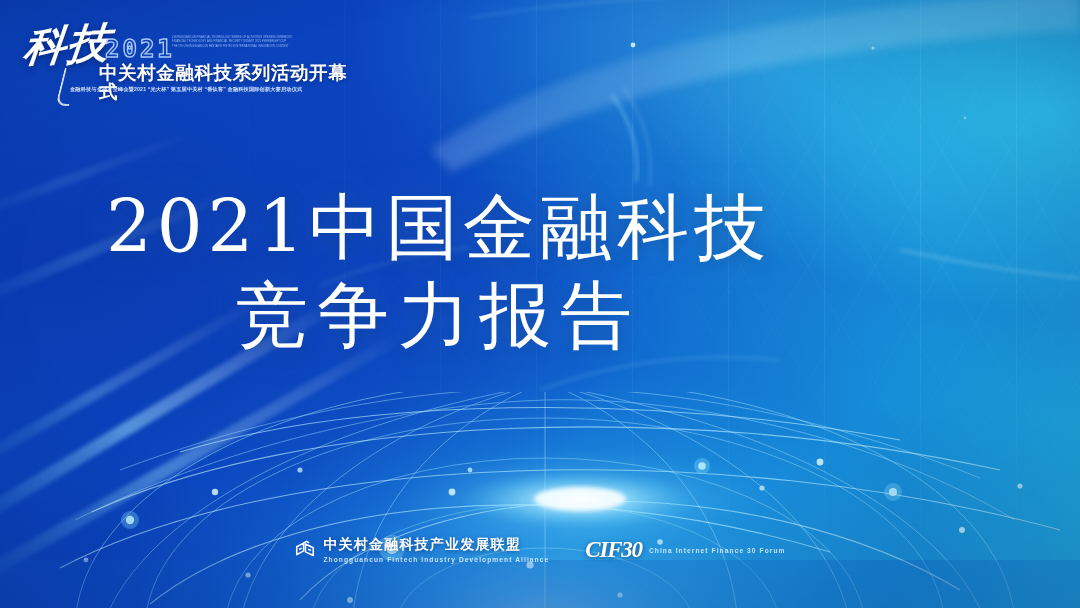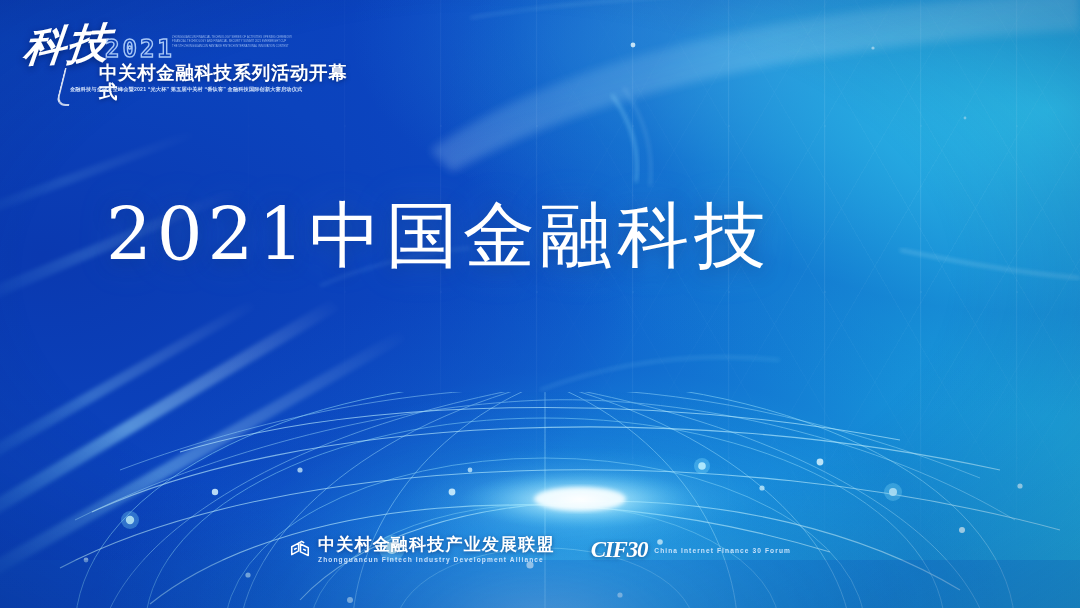--- a/index.html
+++ b/index.html
@@ -98,21 +98,21 @@
     width:14px;height:38px;
     border-left:2.5px solid rgba(255,255,255,.92);
     border-bottom:2px solid rgba(255,255,255,.85);
     border-bottom-left-radius:10px;
     transform:skewX(-14deg);
     opacity:.9;
   }
 
   
   .title-wrap{
-    position:absolute;left:0;top:191px;width:877px;
+    position:absolute;left:0;top:183px;width:877px;
     text-align:center;z-index:6;
   }
   .title-line{
     font-family:"DejaVu Serif","Liberation Serif",serif;
     color:#ffffff;
     font-size:72px;line-height:88px;
     letter-spacing:5px;
     font-weight:400;
     text-shadow:0 3px 18px rgba(0,40,110,.45), 0 0 40px rgba(140,210,255,.25);
   }
@@ -120,21 +120,21 @@
 
   
   .logos{
     position:absolute;left:0;bottom:44px;width:1080px;
     display:flex;align-items:center;justify-content:center;
     gap:36px;z-index:8;
   }
   .logo{display:flex;align-items:center;gap:7px;}
   .logo-txt{display:flex;flex-direction:column;justify-content:center;}
   .logo-cn{
-    font-size:17px;line-height:19px;font-weight:700;color:#fff;
+    font-size:14px;line-height:19px;font-weight:700;color:#fff;
     letter-spacing:1.2px;text-shadow:0 1px 4px rgba(0,25,80,.55);
     white-space:nowrap;
   }
   .logo-en{
     font-size:6.6px;line-height:9px;font-weight:700;
     color:rgba(222,238,255,.88);letter-spacing:1.1px;
     white-space:nowrap;margin-top:1px;
   }
   .mark-cube{width:22px;height:22px;flex:0 0 auto;}
   .mark-zifi{
@@ -287,20 +287,21 @@
       <span>ZHONGGUANCUN FINANCIAL TECHNOLOGY SERIES OF ACTIVITIES OPENING CEREMONY</span>
       <span>FINANCIAL TECHNOLOGY AND FINANCIAL SECURITY SUMMIT 2021 EVERBRIGHT CUP</span>
       <span>THE 5TH ZHONGGUANCUN FANTAIKE FINTECH INTERNATIONAL INNOVATION CONTEST</span>
     </div>
     <div class="hdr-cn">中关村金融科技系列活动开幕式</div>
     <div class="hdr-sub">金融科技与金融安全峰会暨2021 “光大杯” 第五届中关村 “番钛客” 金融科技国际创新大赛启动仪式</div>
   </div>
 
   <div class="title-wrap">
     <div class="title-line l1">2021中国金融科技</div>
+    <div class="title-line l2">竞争力报告</div>
   </div>
 
   <div class="logos">
 
     <div class="logo">
       <svg class="mark-cube" viewBox="0 0 24 24">
         <g fill="none" stroke="#ffffff" stroke-width="1.7" stroke-linejoin="round">
           <path d="M3 8.5 L10.5 4.5 L10.5 13 L3 17 Z"></path>
           <path d="M12.5 5.5 L21 9.5 L21 18 L12.5 14 Z"></path>
           <path d="M5.5 11.5 L8.5 10"></path>

